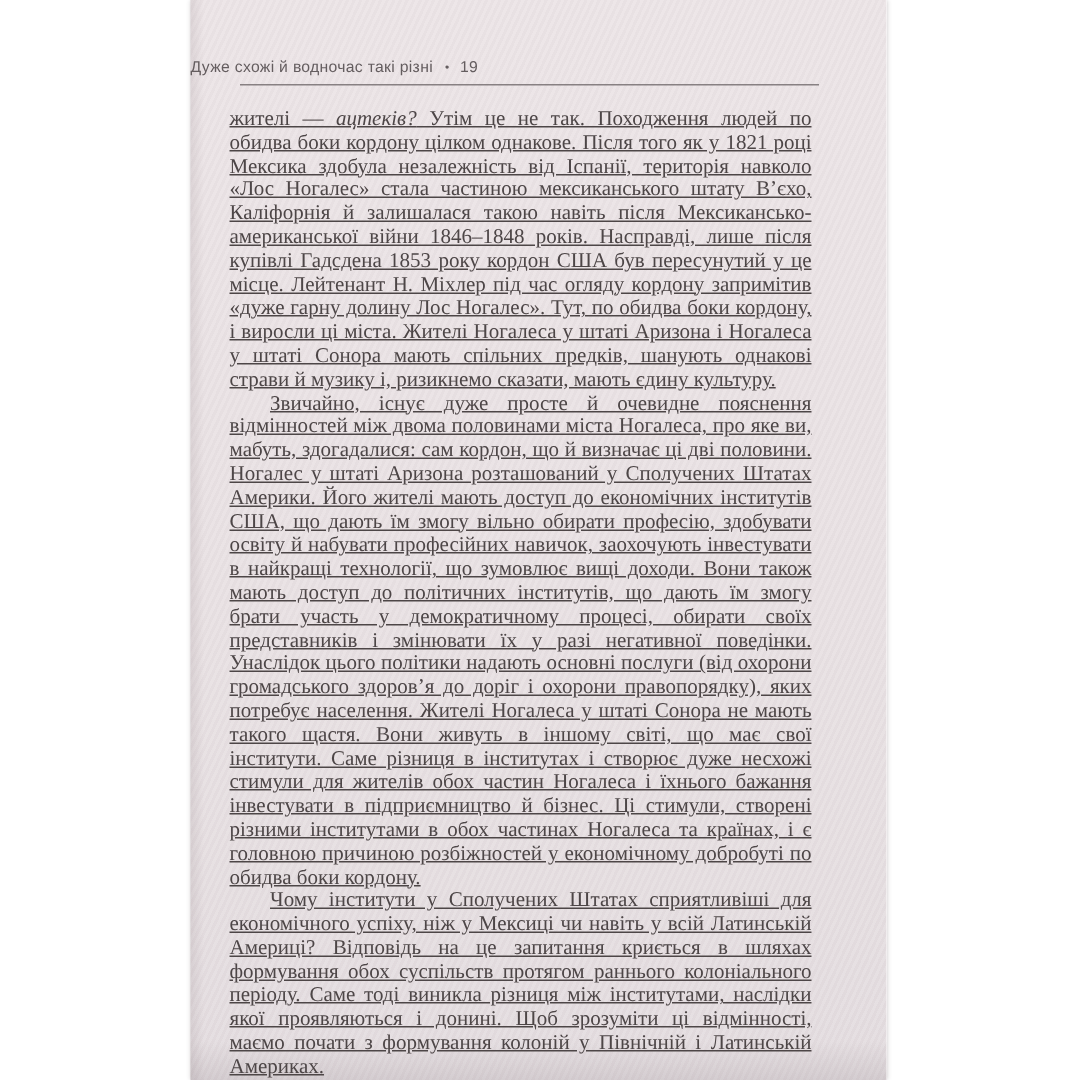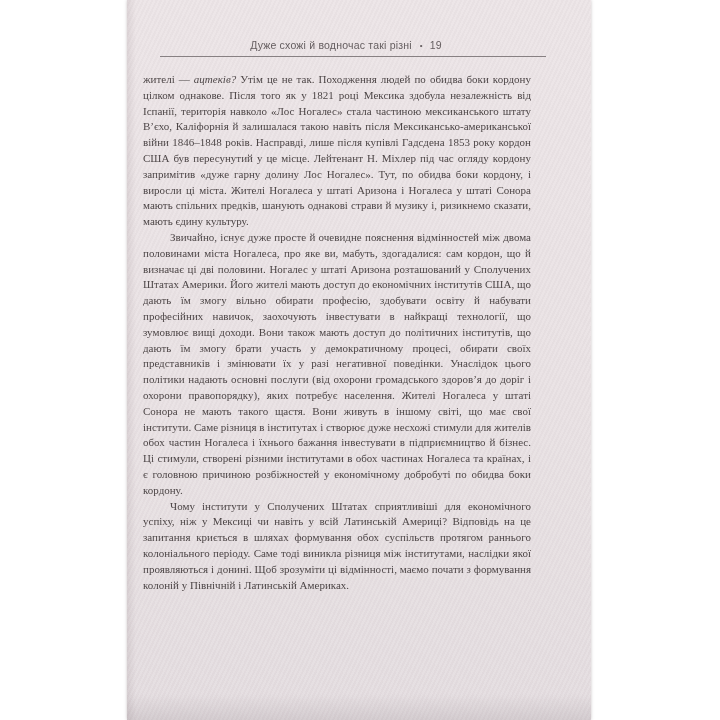--- a/index.html
+++ b/index.html
@@ -30,21 +30,21 @@
       repeating-linear-gradient(115deg, rgba(255,255,255,0.05) 0 2px, rgba(120,100,110,0.03) 2px 4px),
       linear-gradient(180deg, #ece5e7 0%, #e9e2e4 55%, #e4dde0 100%);
     box-shadow: 0 0 3px rgba(140,128,132,0.45);
   }
   
   .running-header {
     position: absolute;
     top: 39px;
     left: 0;
     width: 438px; 
-    text-align: center;
+    text-align: left;
     font-family: "Liberation Sans", sans-serif;
     font-size: 10.5px;
     letter-spacing: 0.2px;
     color: #645d5f;
     filter: blur(0.25px);
     white-space: nowrap;
   }
   .running-header .sep {
     display: inline-block;
     margin: 0 7px 0 8px;
@@ -56,28 +56,29 @@
     top: 56px;
     left: 33px;
     width: 386px;
     height: 1px;
     background: #766f71;
     opacity: 0.85;
   }
   
   .body-text {
     position: absolute;
-    left: 16px;
+    left: 26px;
     top: 72px;
     width: 388px;
-    font-size: 11px;
+    font-size: 14px;
     line-height: 15.8px;
     text-align: justify;
     color: #4d4647;
     filter: blur(0.25px);
+    text-decoration: underline;
   }
   .body-text p {
     margin: 0;
     padding: 0;
   }
   .body-text p.indent {
     text-indent: 27px;
   }
   .it {
     font-style: italic;

